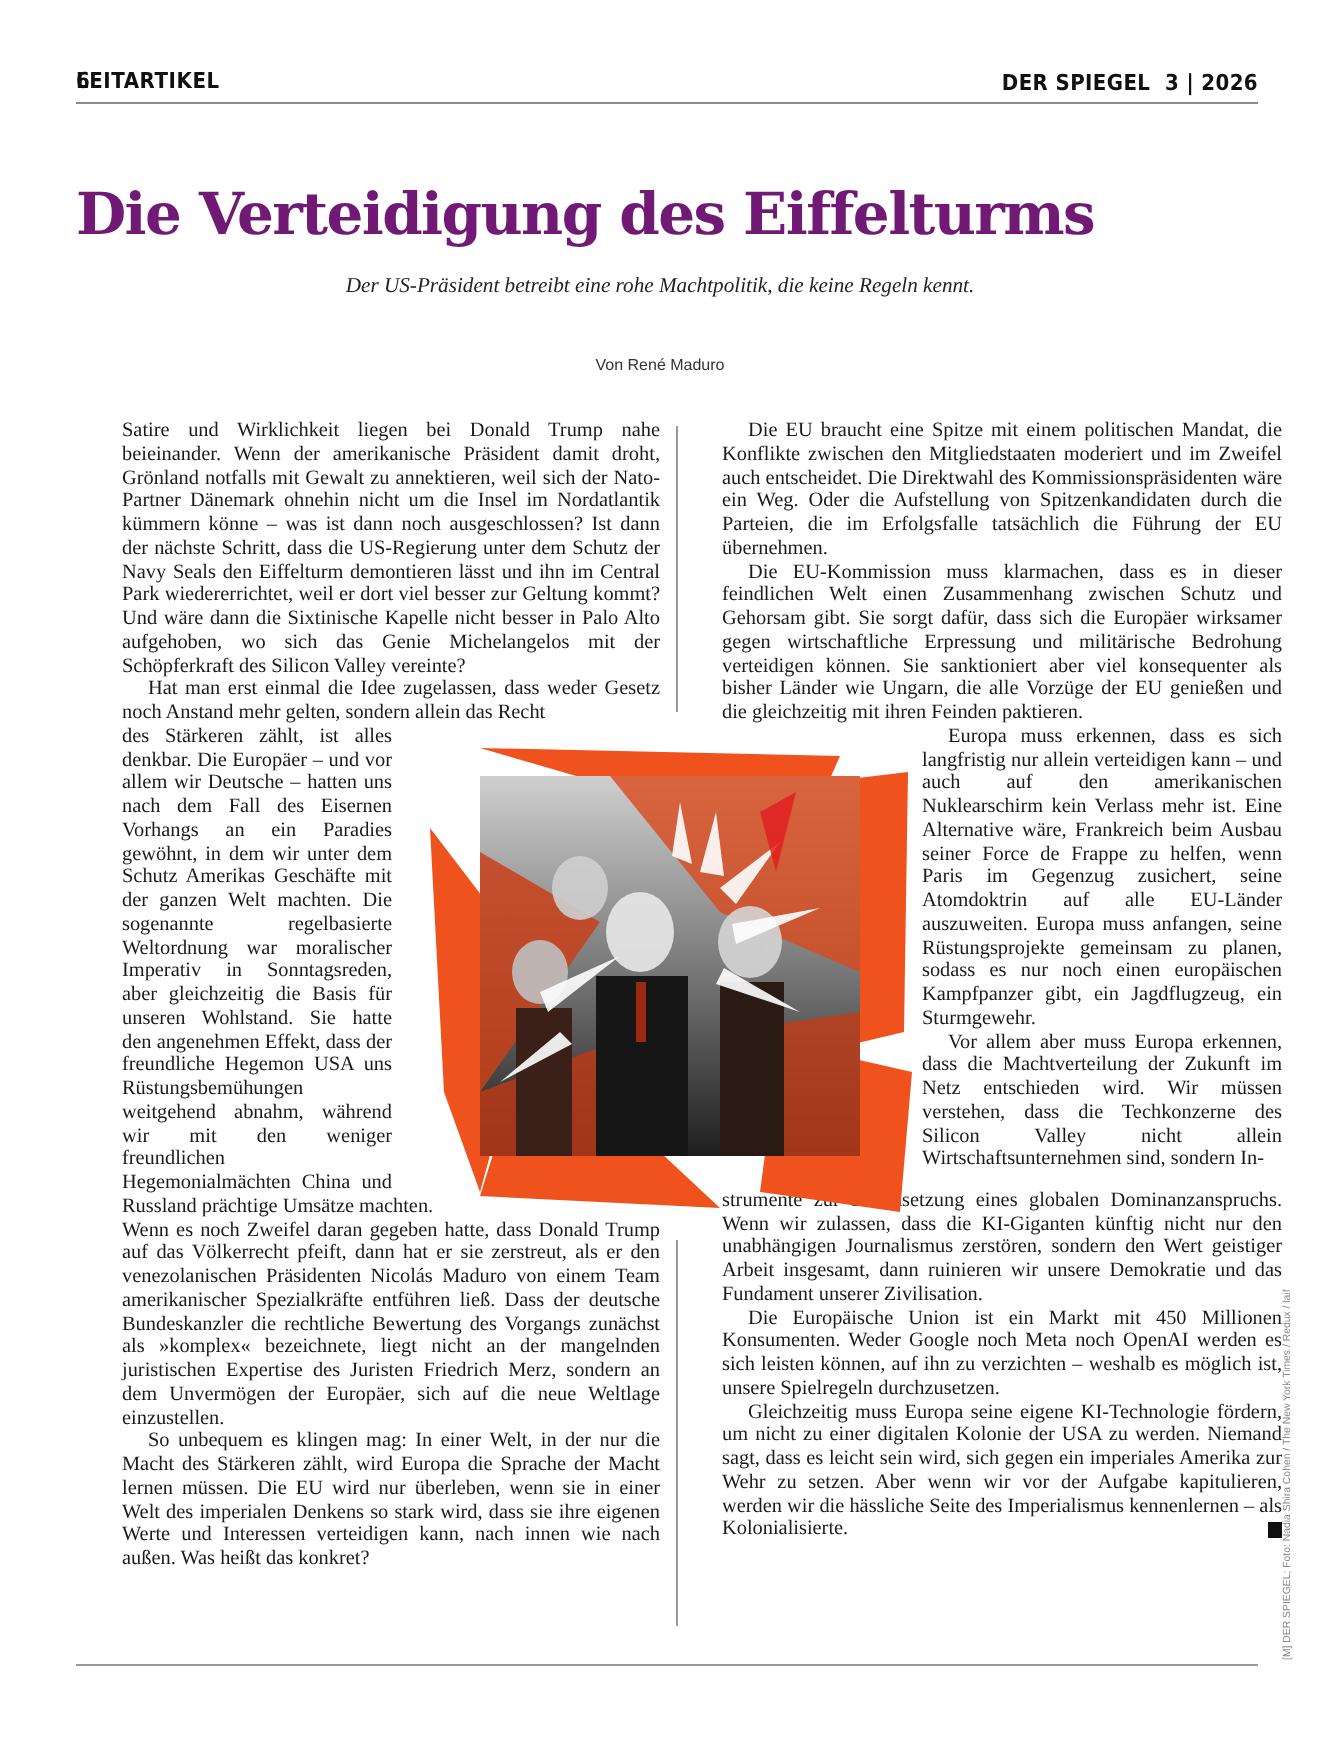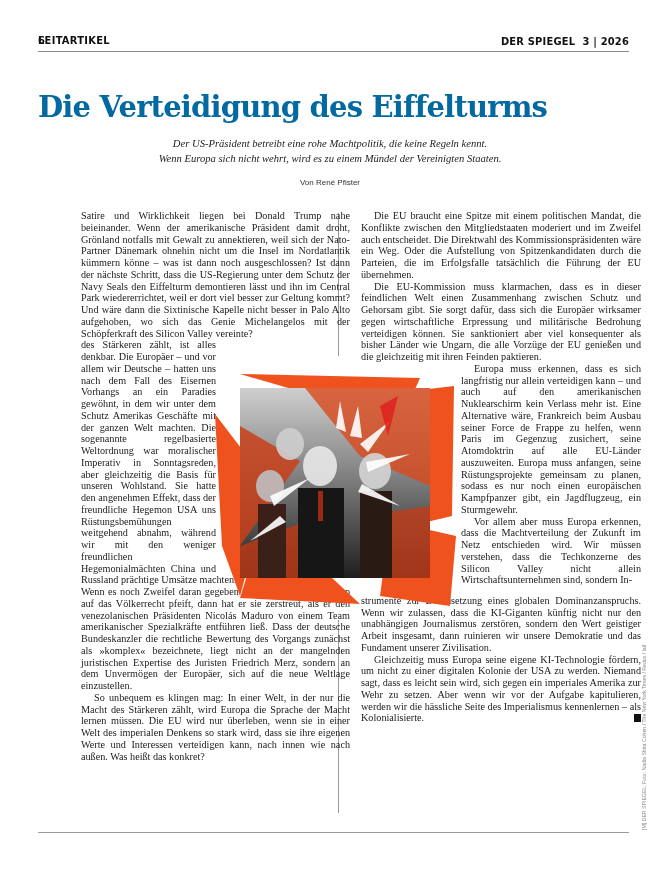--- a/index.html
+++ b/index.html
@@ -2,27 +2,27 @@
 <html><head>
 <meta charset="utf-8">
 <style>
   html, body { margin:0; padding:0; background:#ffffff; }
   body { width:660px; height:872px; position:relative; overflow:hidden; color:#1a1a1a; }
   .hdr { position:absolute; top:34px; left:38px; width:591px; height:14px; font-family:"DejaVu Sans Condensed","DejaVu Sans",sans-serif; font-weight:bold; color:#111; }
   .hdr .pg { position:absolute; left:0; top:0; font-size:11px; }
   .hdr .sec { position:absolute; left:0; right:0; top:0; font-size:11px; letter-spacing:0.3px; }
   .hdr .iss { position:absolute; right:0; top:1px; font-size:11px; letter-spacing:0.2px; }
   .hdr-rule { position:absolute; top:51px; left:38px; width:591px; height:1px; background:#8a8a8a; }
-  .title { position:absolute; top:90px; left:0; width:585px; text-align:center; font-family:"DejaVu Serif","Liberation Serif",serif; font-weight:bold; font-size:29px; letter-spacing:-0.8px; color:#0369a1; }
+  .title { position:absolute; top:90px; left:0; width:585px; text-align:center; font-family:"DejaVu Serif","Liberation Serif",serif; font-weight:bold; font-size:29px; letter-spacing:-0.8px; color:#701a75; }
   .dek { position:absolute; top:136px; left:0; width:660px; text-align:center; font-family:"Liberation Serif",serif; font-style:italic; font-size:10.6px; line-height:15px; color:#222; }
   .byline { position:absolute; top:178px; left:0; width:660px; text-align:center; font-family:"Liberation Sans",sans-serif; font-size:8px; color:#333; }
   .col { position:absolute; font-family:"Liberation Serif",serif; font-size:10.2px; line-height:11.75px; text-align:justify; color:#1a1a1a; hyphens:manual; }
   .col p { margin:0; }
   .col p.ind { text-indent:13px; }
-  .colA { left:61px; top:210px; width:269px;margin-left:20px; }
+  .colA { left:61px; top:210px; width:269px; }
   .colB { left:361px; top:210px; width:280px; }
   .colrule { position:absolute; left:338px; width:1px; background:#9a9a9a; }
   .shape-float-l { float:right; width:134px; height:232px; shape-outside:polygon(0 0,100% 0,100% 100%,0 100%); }
   .shape-float-r { float:left; height:232px; }
   .art { position:absolute; left:210px; top:366px; width:246px; height:240px; }
   .endmark { display:inline-block; width:7px; height:8px; background:#111; color:#fff; font-family:"DejaVu Sans",sans-serif; font-weight:bold; font-size:7px; line-height:8px; text-align:center; float:right; margin-top:2px; }
   .credit { position:absolute; left:641px; top:830px; transform-origin:0 0; transform:rotate(-90deg); font-family:"Liberation Sans",sans-serif; font-size:5.2px; color:#888; white-space:nowrap; }
   .foot-rule { position:absolute; top:832px; left:38px; width:591px; height:1px; background:#9a9a9a; }
 </style>
 </head>
@@ -31,42 +31,43 @@
 <div class="hdr">
   <span class="pg">6</span>
   <span class="sec">LEITARTIKEL</span>
   <span class="iss" style="white-space:pre">DER SPIEGEL  3 | 2026</span>
 </div>
 <div class="hdr-rule"></div>
 
 <h1 class="title" style="margin:0">Die Verteidigung des Eiffelturms</h1>
 <div class="dek">
   <div>Der US-Präsident betreibt eine rohe Machtpolitik, die keine Regeln kennt.</div>
-  <div>Wenn Europa sich nicht wehrt, wird es zu einem Mündel der Vereinigten Staaten.</div>
 </div>
-<div class="byline">Von René Pfister</div>
+<div class="byline">Von René Maduro</div>
 
 <div class="colrule" style="top:213px;height:143px"></div>
 <div class="colrule" style="top:620px;height:193px"></div>
 
 <div class="col colA">
   <p>Satire und Wirklichkeit liegen bei Donald Trump nahe beieinander. Wenn der amerikanische Präsident damit droht, Grönland notfalls mit Gewalt zu annektieren, weil sich der Nato-Partner Dänemark ohnehin nicht um die Insel im Nordatlantik kümmern könne – was ist dann noch ausgeschlossen? Ist dann der nächste Schritt, dass die US-Regierung unter dem Schutz der Navy Seals den Eiffelturm demontieren lässt und ihn im Central Park wiedererrichtet, weil er dort viel besser zur Geltung kommt? Und wäre dann die Sixtinische Kapelle nicht besser in Palo Alto aufgehoben, wo sich das Genie Michelangelos mit der Schöpferkraft des Silicon Valley vereinte?</p>
+  <p class="ind">Hat man erst einmal die Idee zugelassen, dass weder Gesetz noch Anstand mehr gelten, sondern allein das Recht</p>
   <div class="shape-float-l"></div>
   <p>des Stärkeren zählt, ist alles denkbar. Die Europäer – und vor allem wir Deutsche – hatten uns nach dem Fall des Eisernen Vorhangs an ein Paradies gewöhnt, in dem wir unter dem Schutz Amerikas Geschäfte mit der ganzen Welt machten. Die sogenannte regelbasierte Weltordnung war moralischer Imperativ in Sonntagsreden, aber gleichzeitig die Basis für unseren Wohlstand. Sie hatte den angenehmen Effekt, dass der freundliche Hegemon USA uns Rüstungsbemühungen weitgehend abnahm, während wir mit den weniger freundlichen Hegemonialmächten China und Russland prächtige Umsätze machten.</p>
   <p style="clear:both">Wenn es noch Zweifel daran gegeben hatte, dass Donald Trump auf das Völkerrecht pfeift, dann hat er sie zerstreut, als er den venezolanischen Präsidenten Nicolás Maduro von einem Team amerikanischer Spezialkräfte entführen ließ. Dass der deutsche Bundeskanzler die rechtliche Bewertung des Vorgangs zunächst als »komplex« bezeichnete, liegt nicht an der mangelnden juristischen Expertise des Juristen Friedrich Merz, sondern an dem Unvermögen der Europäer, sich auf die neue Weltlage einzustellen.</p>
   <p class="ind">So unbequem es klingen mag: In einer Welt, in der nur die Macht des Stärkeren zählt, wird Europa die Sprache der Macht lernen müssen. Die EU wird nur überleben, wenn sie in einer Welt des imperialen Denkens so stark wird, dass sie ihre eigenen Werte und Interessen verteidigen kann, nach innen wie nach außen. Was heißt das konkret?</p>
 </div>
 
 <div class="col colB">
   <p class="ind">Die EU braucht eine Spitze mit einem politischen Mandat, die Konflikte zwischen den Mitgliedstaaten moderiert und im Zweifel auch entscheidet. Die Direktwahl des Kommissionspräsidenten wäre ein Weg. Oder die Aufstellung von Spitzenkandidaten durch die Parteien, die im Erfolgsfalle tatsächlich die Führung der EU übernehmen.</p>
   <p class="ind">Die EU-Kommission muss klarmachen, dass es in dieser feindlichen Welt einen Zusammenhang zwischen Schutz und Gehorsam gibt. Sie sorgt dafür, dass sich die Europäer wirksamer gegen wirtschaftliche Erpressung und militärische Bedrohung verteidigen können. Sie sanktioniert aber viel konsequenter als bisher Länder wie Ungarn, die alle Vorzüge der EU genießen und die gleichzeitig mit ihren Feinden paktieren.</p>
   <div class="shape-float-r" style="width:100px"></div>
   <p class="ind">Europa muss erkennen, dass es sich langfristig nur allein verteidigen kann – und auch auf den amerikanischen Nuklearschirm kein Verlass mehr ist. Eine Alternative wäre, Frankreich beim Ausbau seiner Force de Frappe zu helfen, wenn Paris im Gegenzug zusichert, seine Atomdoktrin auf alle EU-Länder auszuweiten. Europa muss anfangen, seine Rüstungsprojekte gemeinsam zu planen, sodass es nur noch einen europäischen Kampfpanzer gibt, ein Jagdflugzeug, ein Sturmgewehr.</p>
   <p class="ind">Vor allem aber muss Europa erkennen, dass die Machtverteilung der Zukunft im Netz entschieden wird. Wir müssen verstehen, dass die Techkonzerne des Silicon Valley nicht allein Wirtschaftsunternehmen sind, sondern In-</p>
   <p style="clear:both">strumente zur Durchsetzung eines globalen Dominanzanspruchs. Wenn wir zulassen, dass die KI-Giganten künftig nicht nur den unabhängigen Journalismus zerstören, sondern den Wert geistiger Arbeit insgesamt, dann ruinieren wir unsere Demokratie und das Fundament unserer Zivilisation.</p>
+  <p class="ind">Die Europäische Union ist ein Markt mit 450 Millionen Konsumenten. Weder Google noch Meta noch OpenAI werden es sich leisten können, auf ihn zu verzichten – weshalb es möglich ist, unsere Spielregeln durchzusetzen.</p>
   <p class="ind"><span>Gleichzeitig muss Europa seine eigene KI-Technologie fördern, um nicht zu einer digitalen Kolonie der USA zu werden. Niemand sagt, dass es leicht sein wird, sich gegen ein imperiales Amerika zur Wehr zu setzen. Aber wenn wir vor der Aufgabe kapitulieren, werden wir die hässliche Seite des Imperialismus kennenlernen – als Kolonialisierte.</span> <span class="endmark">S</span></p>
 </div>
 
 <svg class="art" viewBox="0 0 246 240" xmlns="http://www.w3.org/2000/svg">
   <defs>
     <linearGradient id="bwg" x1="0" y1="0" x2="0" y2="1">
       <stop offset="0" stop-color="#cfcfcf"></stop>
       <stop offset="0.5" stop-color="#7a7a7a"></stop>
       <stop offset="1" stop-color="#1e1e1e"></stop>
     </linearGradient>

